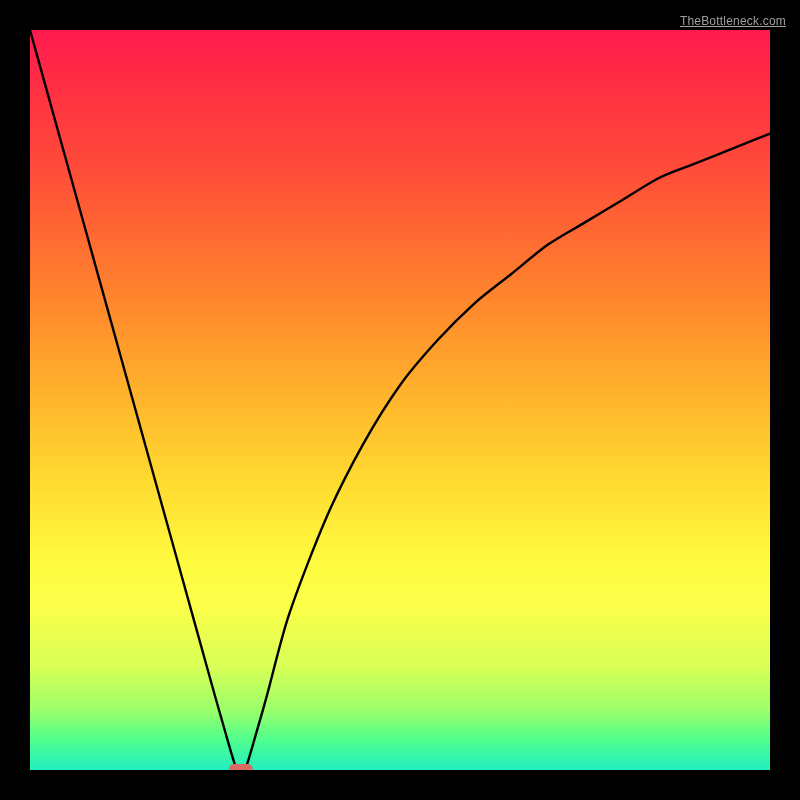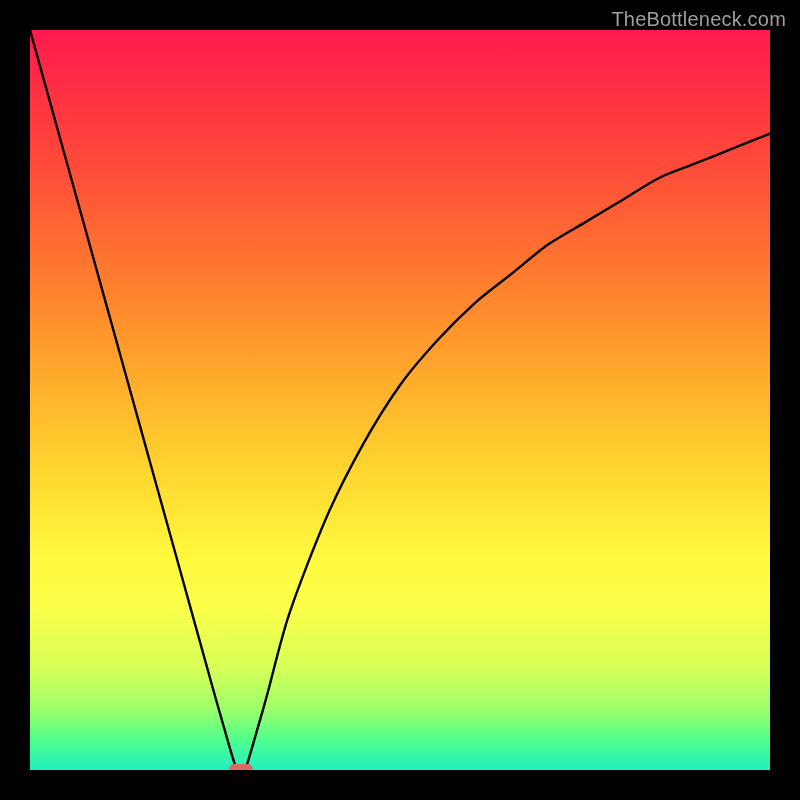--- a/index.html
+++ b/index.html
@@ -42,27 +42,28 @@
       #fffb3f 72%,
       #fbff4a 78%,
       #d8ff56 86%,
       #99ff6a 92%,
       #4fff8e 96%,
       #22eec0 100%
     );
   }
   .watermark {
     position: absolute;
-    top: 8px;
+    top: 14px;
     right: 14px;
     color: #9f9fa0;
-    font-size: 20px;
+    font-size: 12px;
     font-weight: 500;
     letter-spacing: 0.2px;
     user-select: none;
+    text-decoration: underline;
   }
   svg.curve {
     position: absolute;
     inset: 0;
   }
 </style>
 </head>
 <body>
 
 <div class="frame">

